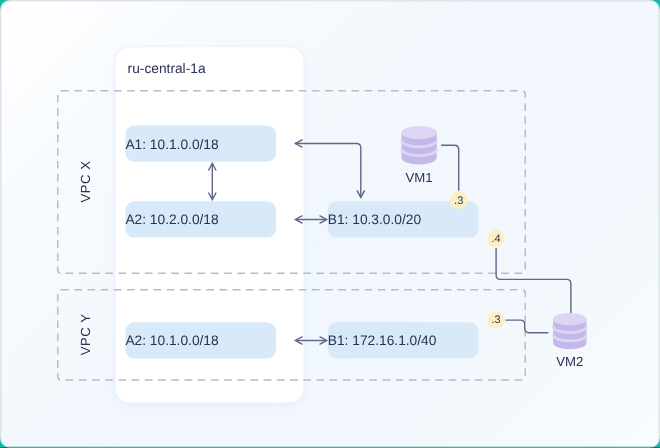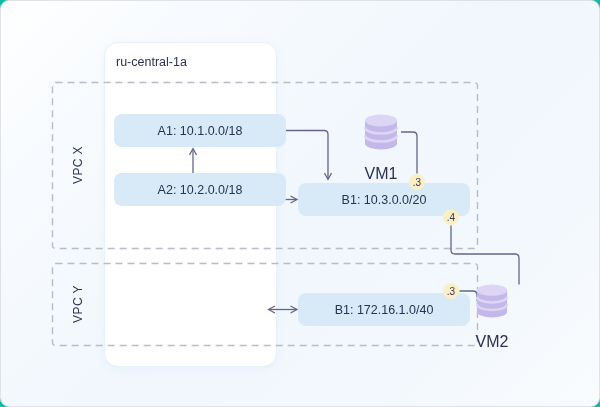--- a/index.html
+++ b/index.html
@@ -25,34 +25,34 @@
   .dashed { fill:none; stroke:var(--dashed,#b7bcc9); stroke-width:1.4; stroke-dasharray:7 5; }
   .connector { fill:none; stroke:var(--connector,#62678a); stroke-width:1.3; }
   .vpc-label {
     position:absolute; width:60px; height:20px; line-height:20px; text-align:center;
     transform:rotate(-90deg); font-size:12px; letter-spacing:0.4px;
     color:var(--text,#2c3152); white-space:nowrap;
   }
   .vpc-label-x { left:47px; top:154px; }
   .vpc-label-y { left:47px; top:293px; }
   .subnet {
-    position:absolute; width:172px; height:33px; border-radius:8px;
+    position:absolute; width:137px; height:33px; border-radius:8px;
     background:var(--subnet-bg,#d8eaf8); color:var(--text,#243050);
-    display:flex; align-items:center; justify-content:center;
+    display:flex; align-items:center; 
     font-size:12.5px; white-space:nowrap;
   }
   .s-a1 { left:113px; top:113px; }
-  .s-a2 { left:113px; top:172px; }
+  .s-a2 { left:113px; top:182px; }
   .s-b1 { left:297px; top:182px; }
   .s-a2y { left:113px; top:292px; }
   .s-b1y { left:297px; top:292px; }
   .vm { position:absolute; display:flex; flex-direction:column; align-items:center; }
   .vm-1 { left:358px; top:113px; width:44px; }
-  .vm-2 { left:469px; top:283px; width:44px; }
-  .vm-label { margin-top:15px; font-size:16px; color:var(--text,#2c3152); }
+  .vm-2 { left:495px; top:283px; width:44px; }
+  .vm-label { margin-top:4px; font-size:12px; color:var(--text,#2c3152); }
   .badge {
     position:absolute; width:16px; height:16px; border-radius:50%;
     background:var(--badge-bg,#faefc5); color:var(--badge-text,#3a3550);
     font-size:10px; display:flex; align-items:center; justify-content:center;
     z-index:5;
   }
   .badge-1 { left:408px; top:173px; }
   .badge-2 { left:442px; top:208px; }
   .badge-3 { left:442px; top:282px; }
 </style>
@@ -112,20 +112,23 @@
 
     <div class="subnet s-a1">
       <span>A1: 10.1.0.0/18</span>
     </div>
     <div class="subnet s-a2">
       <span>A2: 10.2.0.0/18</span>
     </div>
     <div class="subnet s-b1">
       <span>B1: 10.3.0.0/20</span>
     </div>
+    <div class="subnet s-a2y">
+      <span>A2: 10.1.0.0/18</span>
+    </div>
     <div class="subnet s-b1y">
       <span>B1: 172.16.1.0/40</span>
     </div>
 
     <div class="vm vm-1">
       <svg width="40" height="36" viewBox="0 0 40 36">
         <path d="M4 6.5 v23 a16 6 0 0 0 32 0 v-23" fill="var(--db-body,#c3b8e9)"></path>
         <ellipse cx="20" cy="6.5" rx="16" ry="6" fill="var(--db-light,#dcd6f4)"></ellipse>
         <path d="M4 13.5 a16 6 0 0 0 32 0" stroke="var(--db-light,#dcd6f4)" stroke-width="2.6" fill="none"></path>
         <path d="M4 21.5 a16 6 0 0 0 32 0" stroke="var(--db-light,#dcd6f4)" stroke-width="2.6" fill="none"></path>

